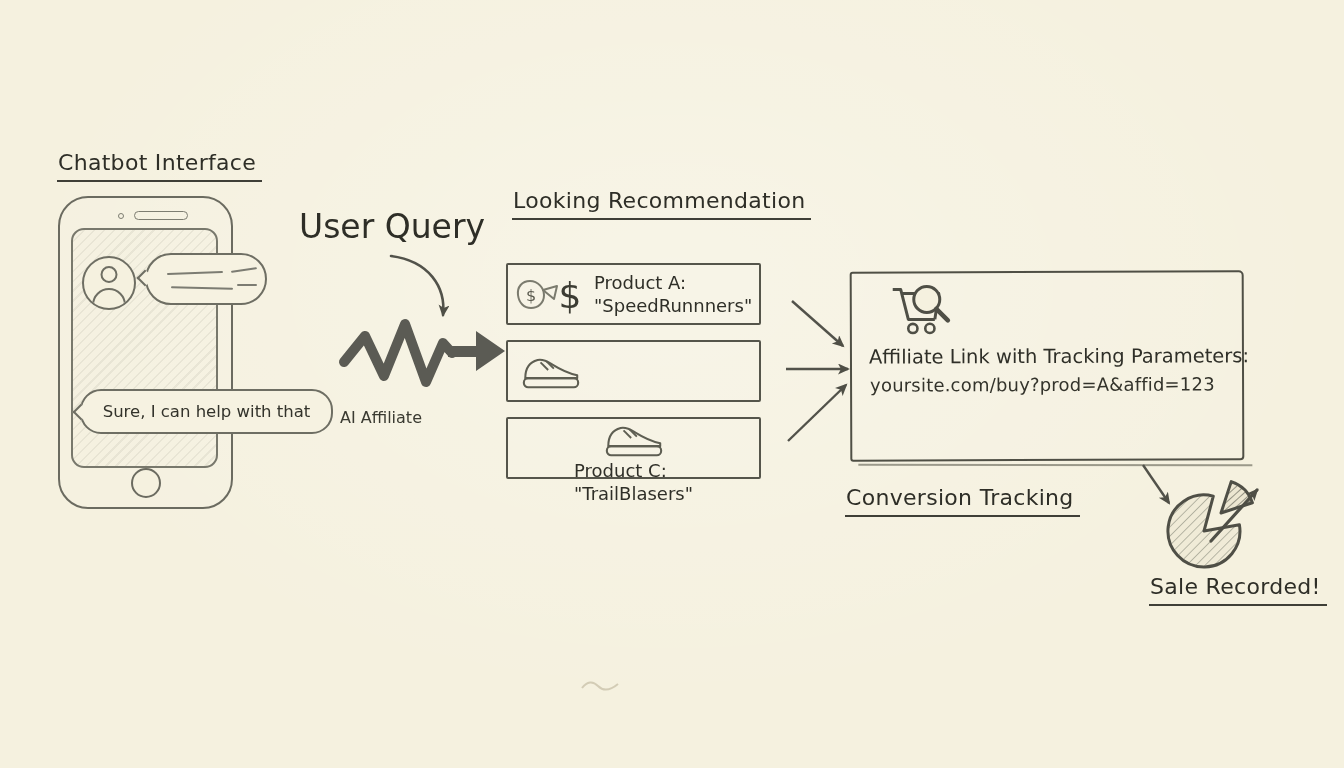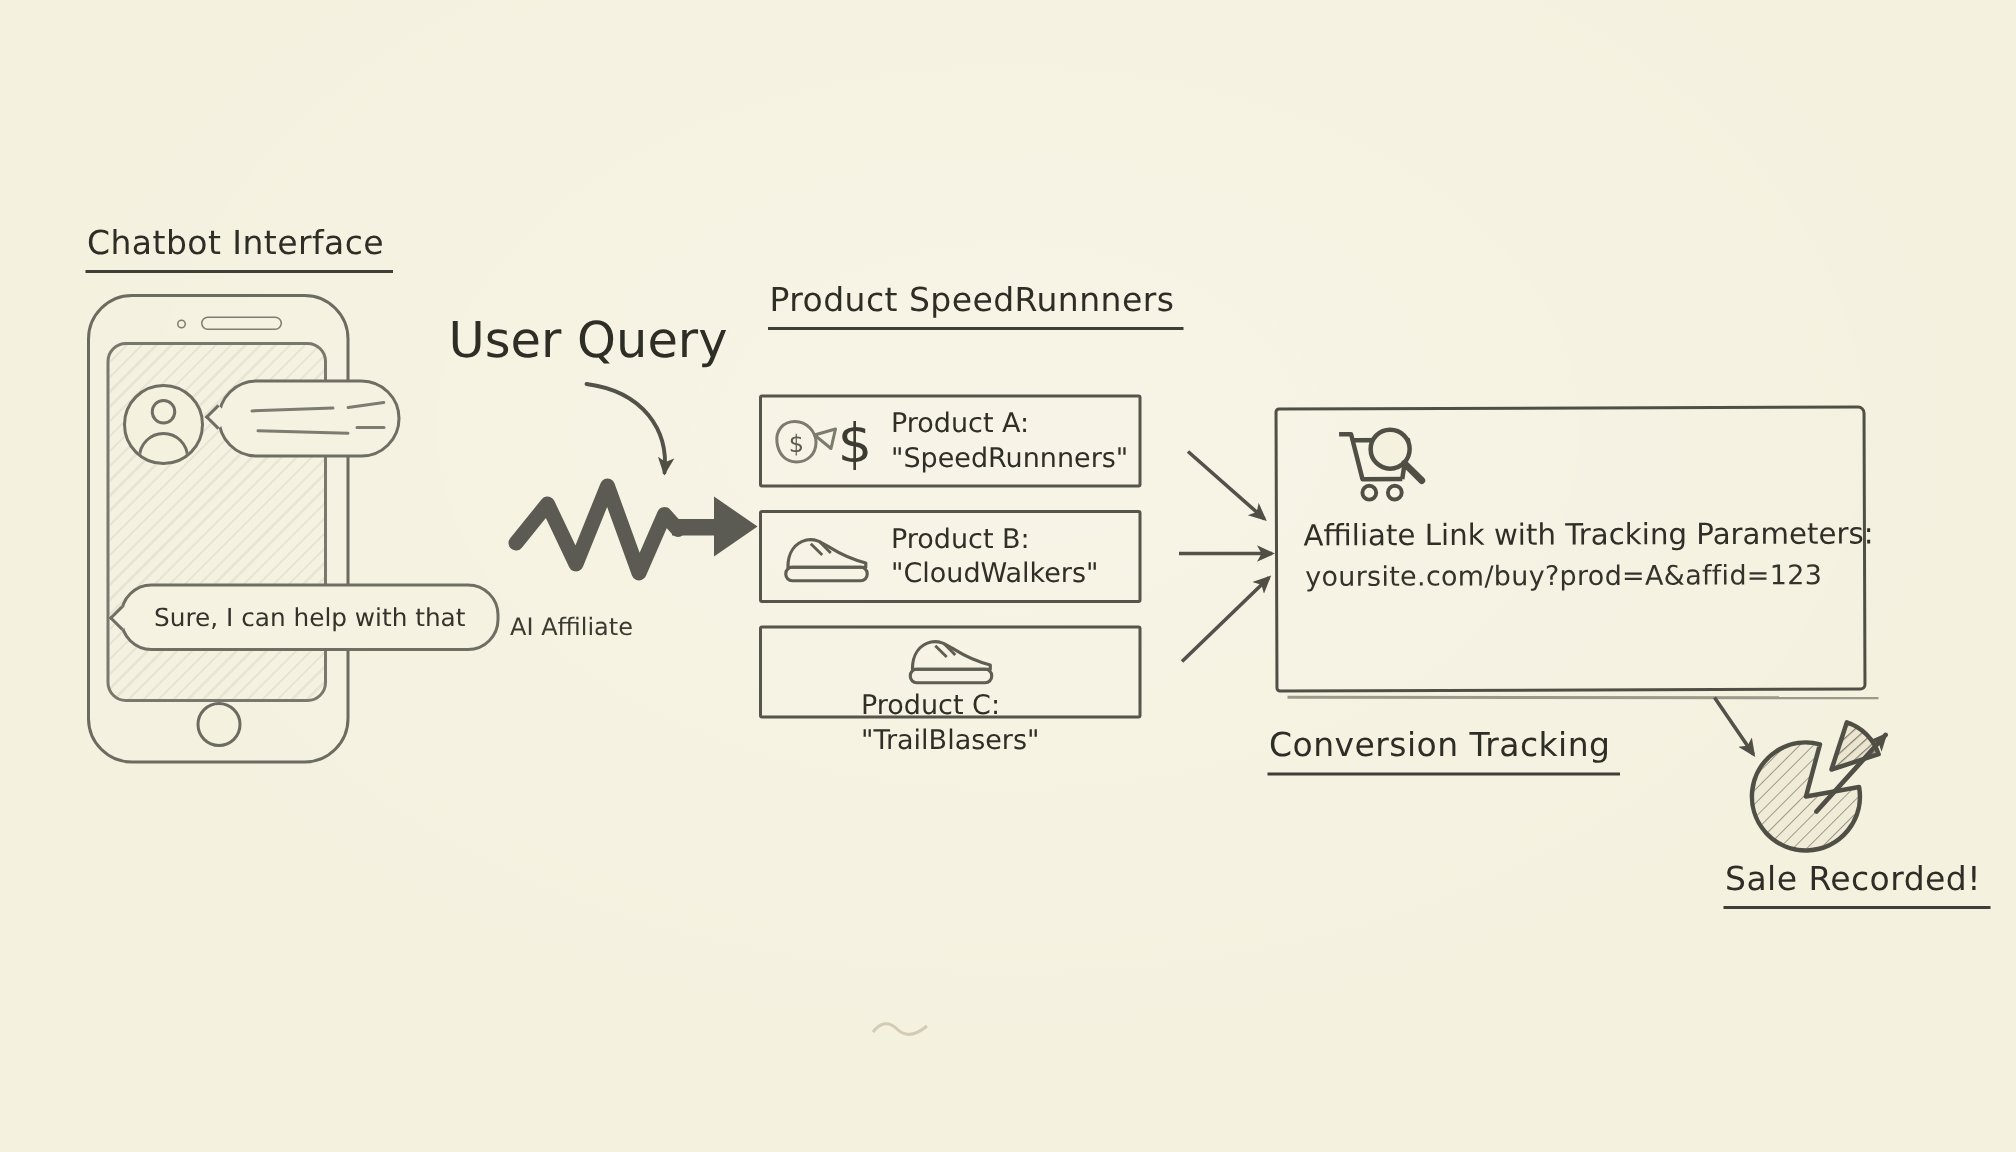--- a/index.html
+++ b/index.html
@@ -260,21 +260,21 @@
     <path d="M8,7 C46,12 63,38 60,66" class="stroke" stroke-width="2.6" stroke-linecap="round" marker-end="url(#ah)"></path>
   </svg>
 
   <svg class="abs" style="left:336px; top:296px;" width="172" height="106">
     <polyline points="8,66 29,40 48,80 69,28 90,86 107,47 116,57" fill="none" stroke="#5b5b54" stroke-width="10" stroke-linecap="round" stroke-linejoin="round"></polyline>
     <polygon points="112,50 140,50 140,35 169,55 140,75 140,61 112,61" fill="#5b5b54"></polygon>
   </svg>
 
   <div class="abs h-label ai-processing">AI Affiliate</div>
 
-  <div class="abs h-title prod-title">Product SpeedRunnners</div>
+  <div class="abs h-title prod-title">Looking Recommendation</div>
 
   <div class="abs prod-box box-a">
     <div class="icon-zone">
       <svg width="76" height="46" viewBox="0 0 76 46">
         <path d="M17,10 C9,10 4,16 5,24 C6,32 11,37 18,37 C25,37 31,32 31,24 C31,17 25,10 17,10 Z" fill="none" stroke="#7b7b6e" stroke-width="2"></path>
         <polygon points="30,19 44,15 41,28" fill="none" stroke="#7b7b6e" stroke-width="2" stroke-linejoin="round"></polygon>
         <text x="18" y="30" font-size="16" text-anchor="middle" fill="#5c5c50" font-family="DejaVu Sans, sans-serif">$</text>
         <text x="57" y="37" font-size="36" text-anchor="middle" fill="#3c3c33" font-family="DejaVu Sans, sans-serif">$</text>
       </svg>
     </div>
@@ -285,24 +285,20 @@
   </div>
 
   <div class="abs prod-box box-b">
     <div class="icon-zone">
       <svg width="60" height="40" viewBox="0 0 62 42">
         <rect x="2.5" y="28.5" width="57" height="9.5" rx="4.5" fill="none" stroke="#5e5e52" stroke-width="2.2"></rect>
         <path d="M4,28.5 C4,18 9,11.5 17,9.5 C23,8 28,11.5 33,14.5 C41,19.5 50,23.5 58.5,25.5 L58.5,28.5 Z" fill="none" stroke="#5e5e52" stroke-width="2.2" stroke-linejoin="round"></path>
         <line x1="20" y1="12" x2="28" y2="20" stroke="#5e5e52" stroke-width="2"></line>
         <line x1="26" y1="10.5" x2="34" y2="18.5" stroke="#5e5e52" stroke-width="2"></line>
       </svg>
-    </div>
-    <div class="txt">
-      <div>Product B:</div>
-      <div>"CloudWalkers"</div>
     </div>
   </div>
 
   <div class="abs prod-box box-c">
     <div class="icon-zone">
       <svg width="60" height="40" viewBox="0 0 62 42">
         <rect x="2.5" y="28.5" width="57" height="9.5" rx="4.5" fill="none" stroke="#5e5e52" stroke-width="2.2"></rect>
         <path d="M4,28.5 C4,18 9,11.5 17,9.5 C23,8 28,11.5 33,14.5 C41,19.5 50,23.5 58.5,25.5 L58.5,28.5 Z" fill="none" stroke="#5e5e52" stroke-width="2.2" stroke-linejoin="round"></path>
         <line x1="20" y1="12" x2="28" y2="20" stroke="#5e5e52" stroke-width="2"></line>
         <line x1="26" y1="10.5" x2="34" y2="18.5" stroke="#5e5e52" stroke-width="2"></line>

